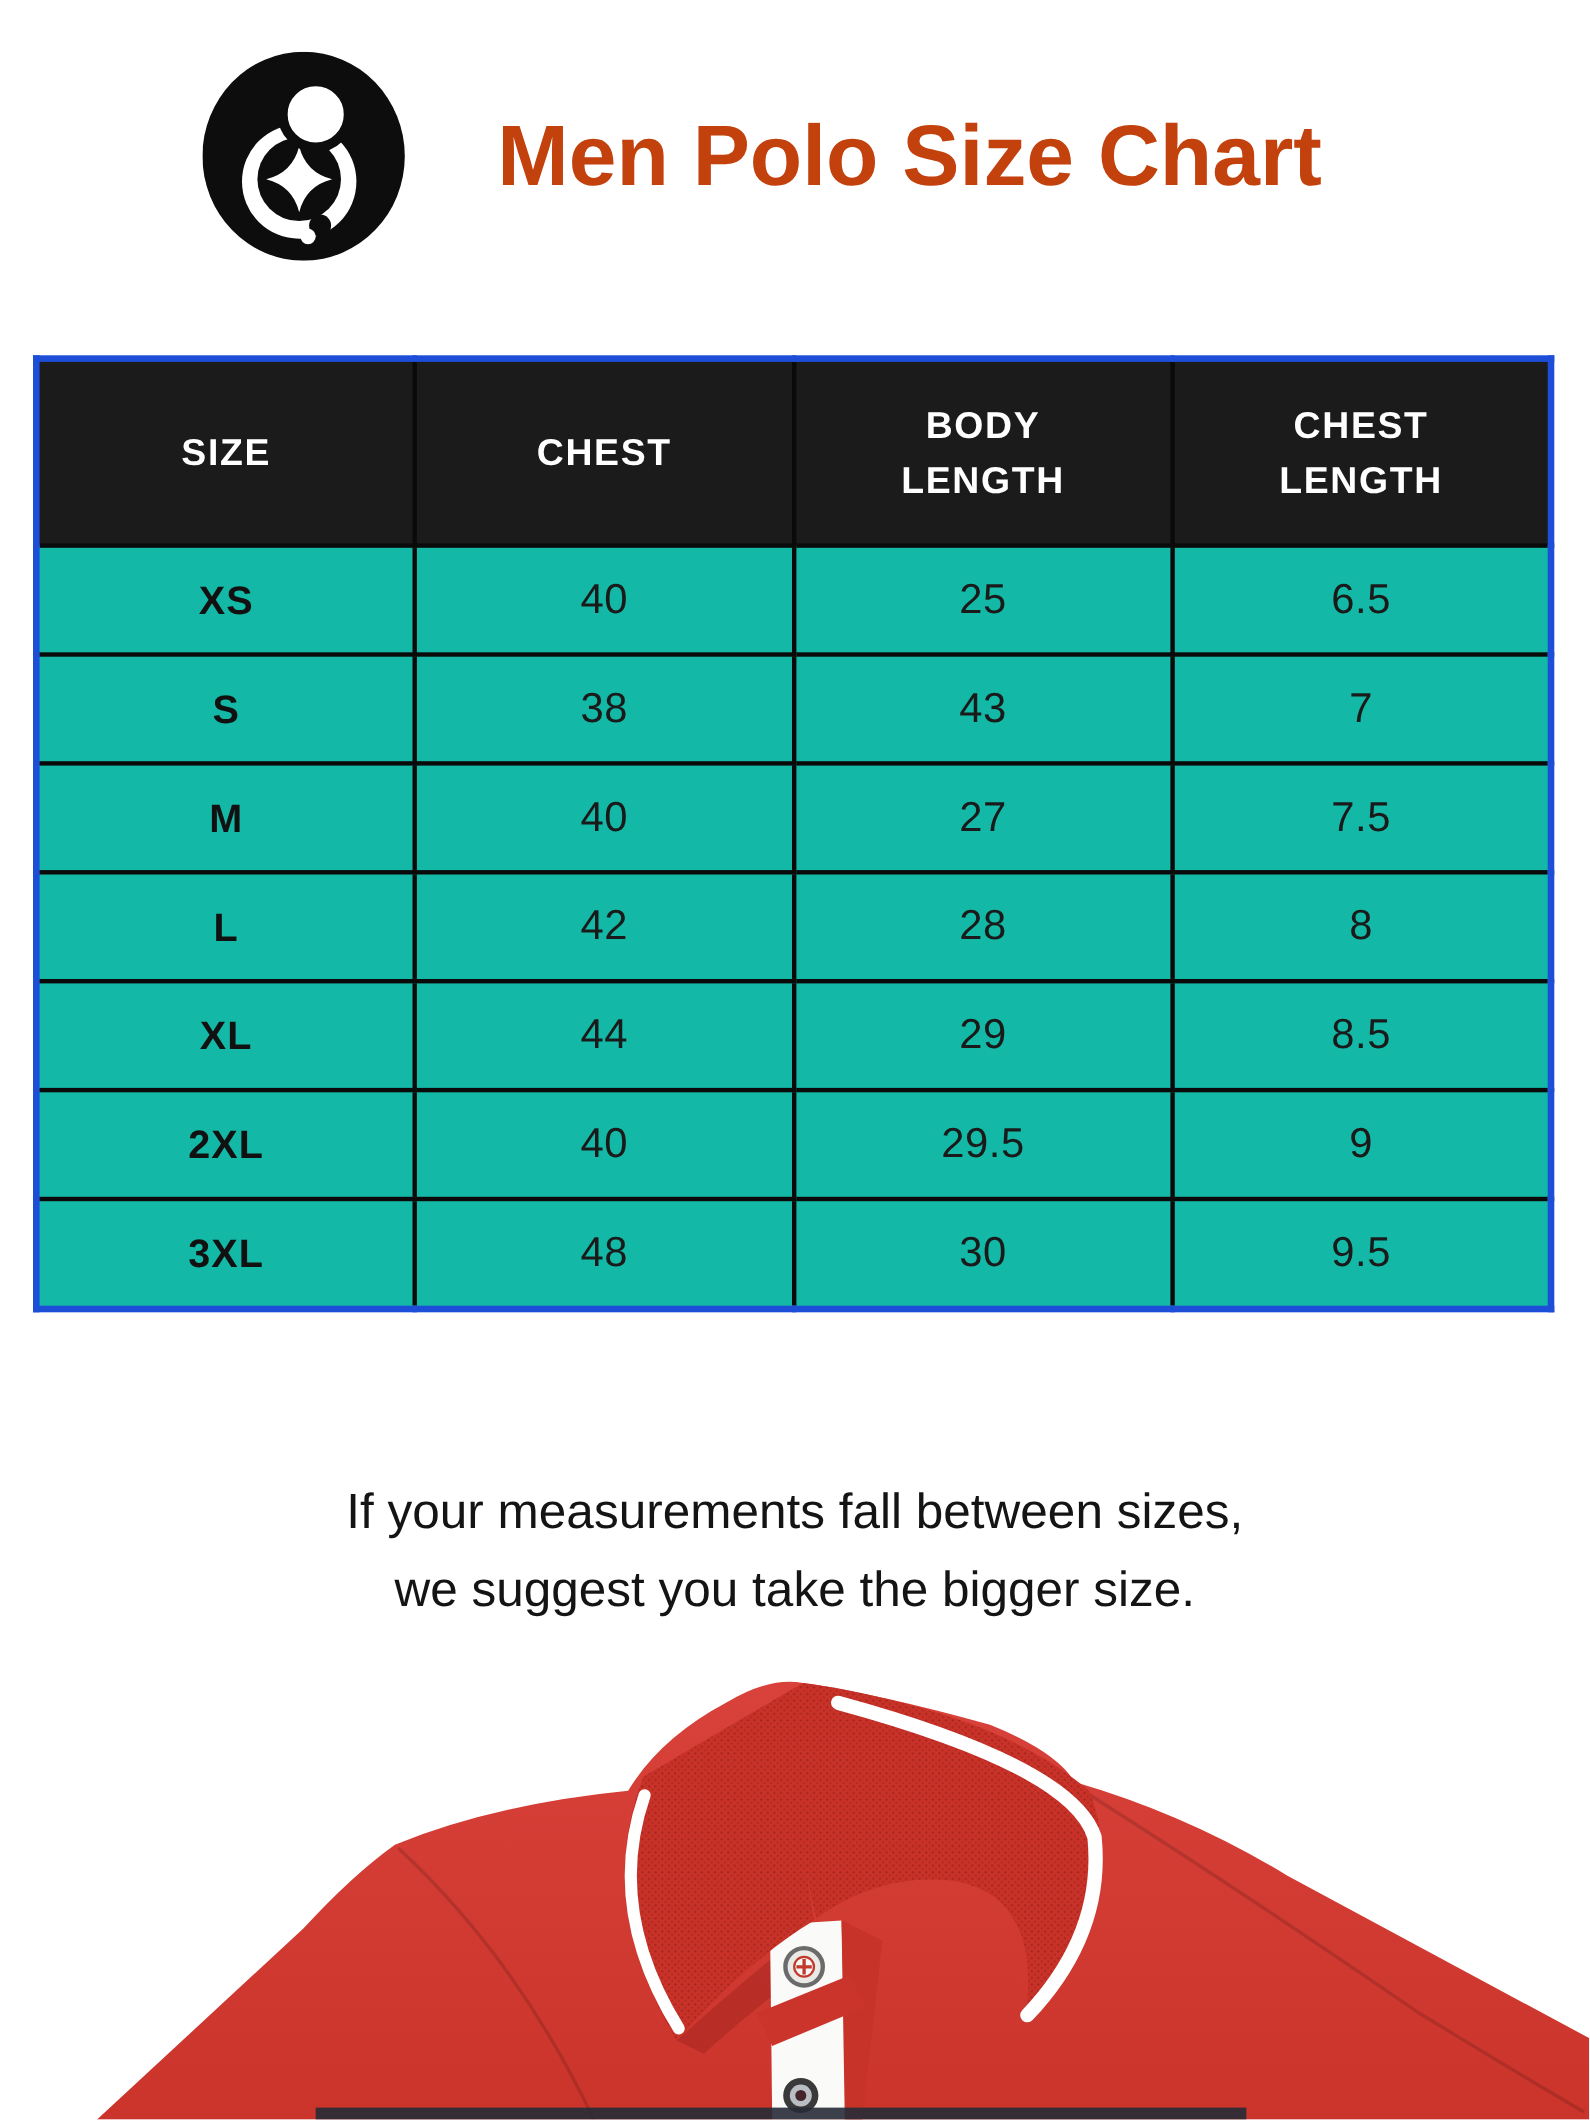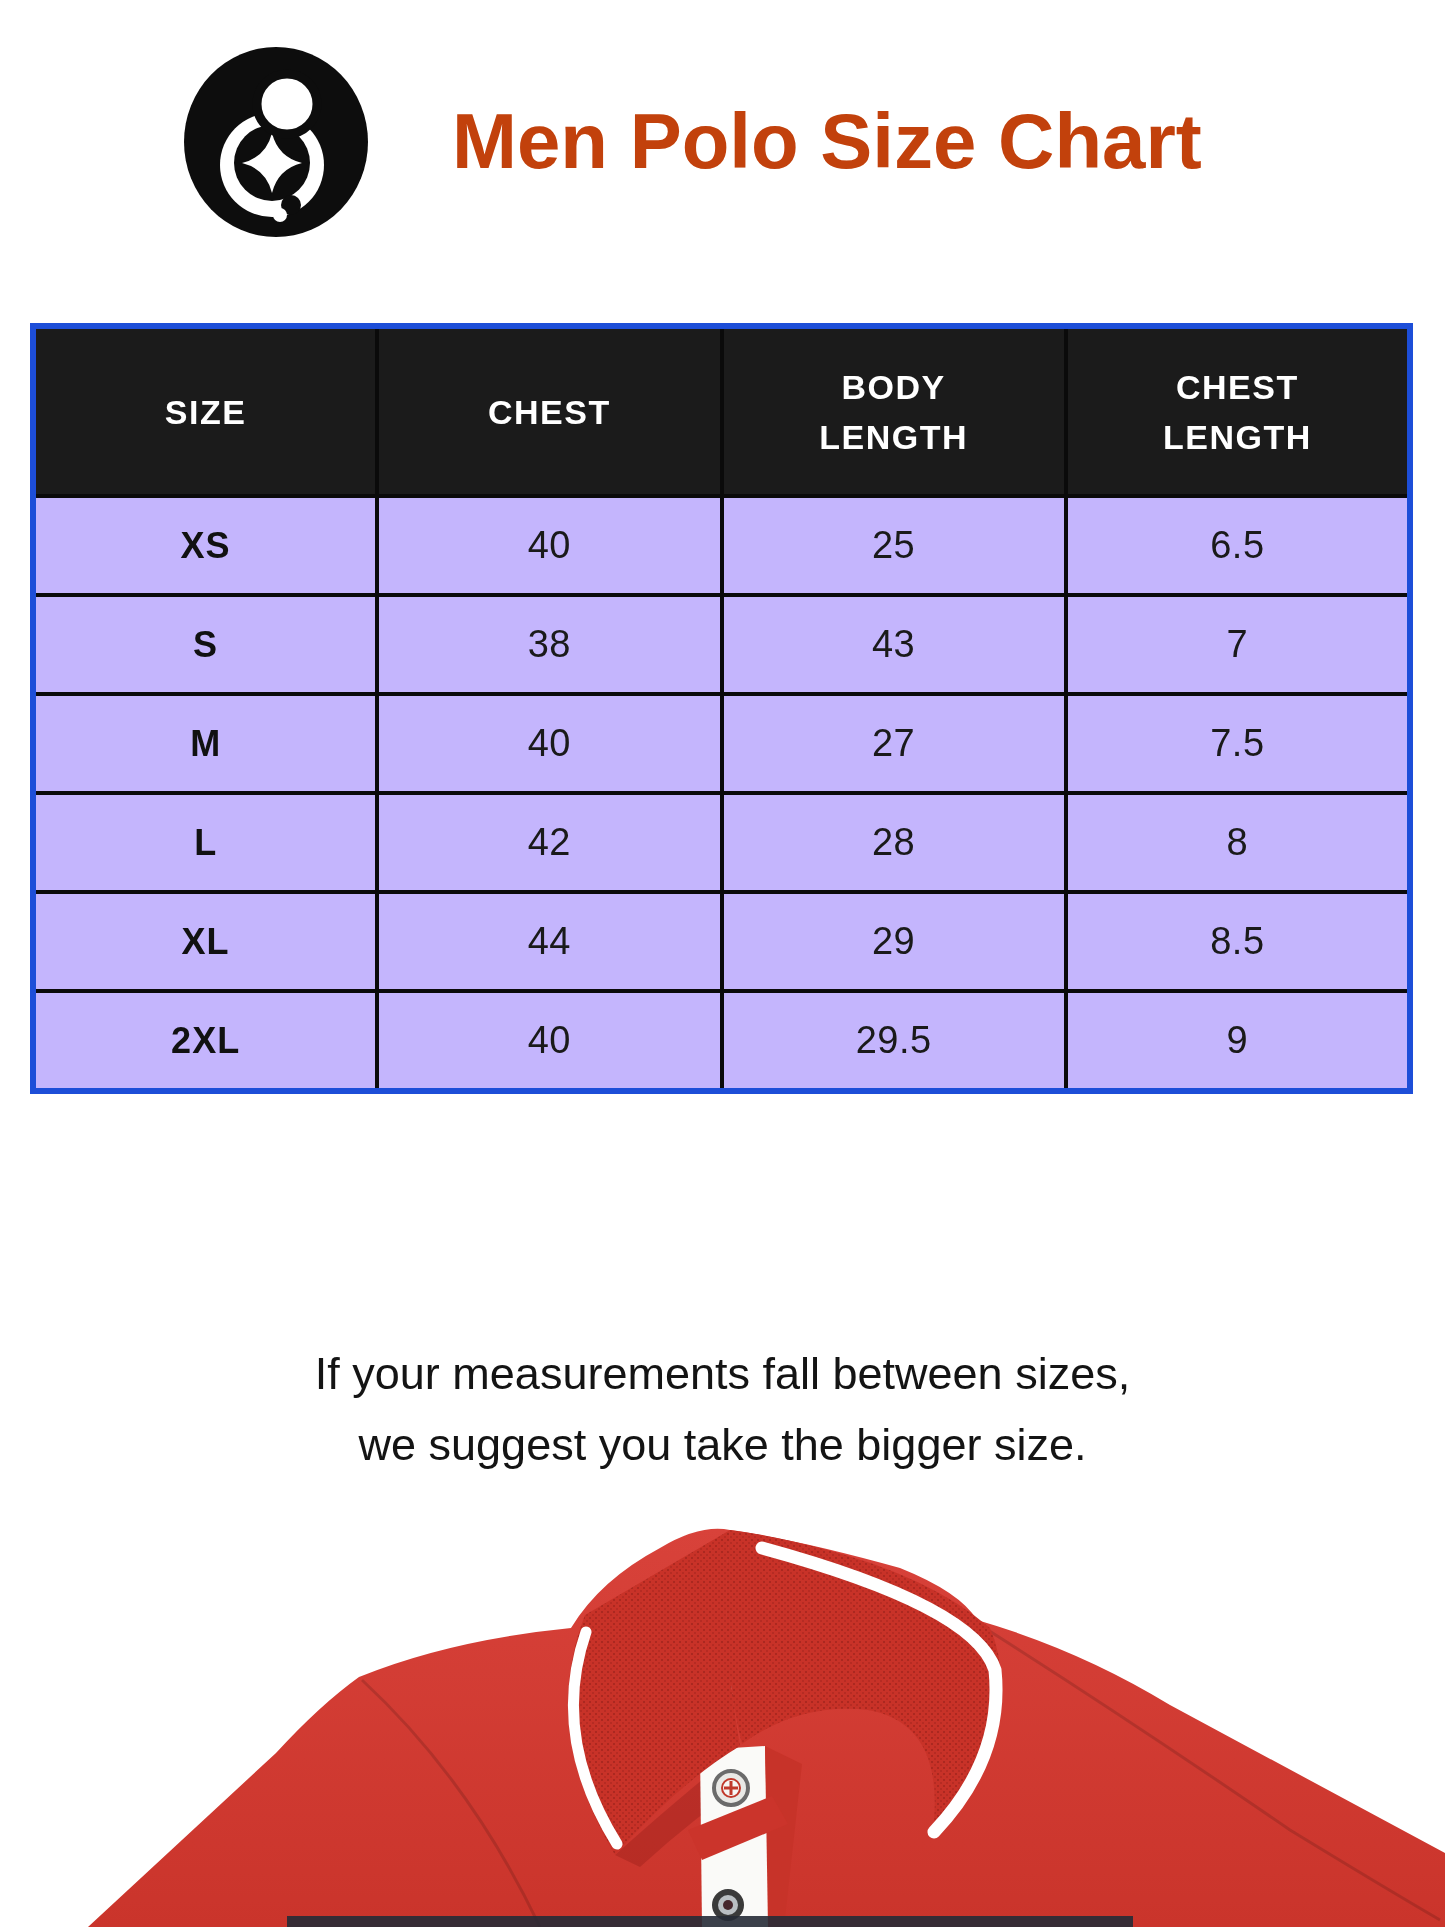--- a/index.html
+++ b/index.html
@@ -22,21 +22,21 @@
   .size-table th,.size-table td{
     border:4px solid #0a0a0a;text-align:center;vertical-align:middle;padding:0;
   }
   .size-table{border:6px solid #1d4ed8;}
   .size-table thead th{
     background:#1b1b1b;color:#ffffff;height:165px;
     font-size:34px;font-weight:bold;letter-spacing:1.5px;
   }
   .th-inner{display:inline-block;max-width:210px;line-height:50px;}
   .size-table tbody td{
-    height:95px;background:#c4b5fd;color:#1a1a1a;
+    height:95px;background:#14b8a6;color:#1a1a1a;
     font-size:38px;font-weight:400;letter-spacing:0.5px;
   }
   .size-table tbody td.size-cell{
     font-size:36px;font-weight:bold;letter-spacing:1px;color:#111111;
   }
   
   .fit-note{
     position:absolute;left:0;top:1338px;width:1445px;text-align:center;
     font-size:45px;line-height:71px;font-weight:normal;color:#141414;
   }
@@ -99,20 +99,26 @@
         <td>44</td>
         <td>29</td>
         <td>8.5</td>
       </tr>
       <tr>
         <td class="size-cell">2XL</td>
         <td>40</td>
         <td>29.5</td>
         <td>9</td>
       </tr>
+      <tr>
+        <td class="size-cell">3XL</td>
+        <td>48</td>
+        <td>30</td>
+        <td>9.5</td>
+      </tr>
     </tbody>
   </table>
 
   <div class="fit-note">
     <div>If your measurements fall between sizes,</div>
     <div>we suggest you take the bigger size.</div>
   </div>
 
   <svg class="polo-figure" viewBox="0 0 1445 407">
     <defs>

